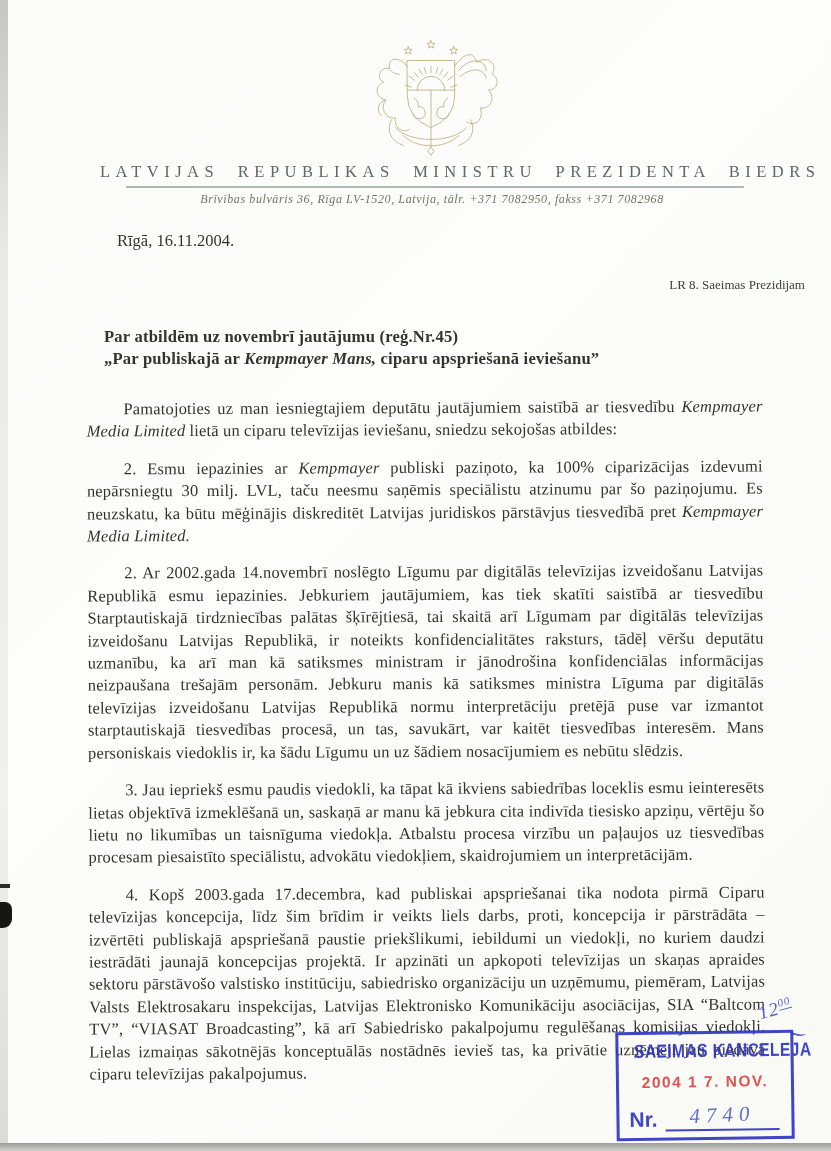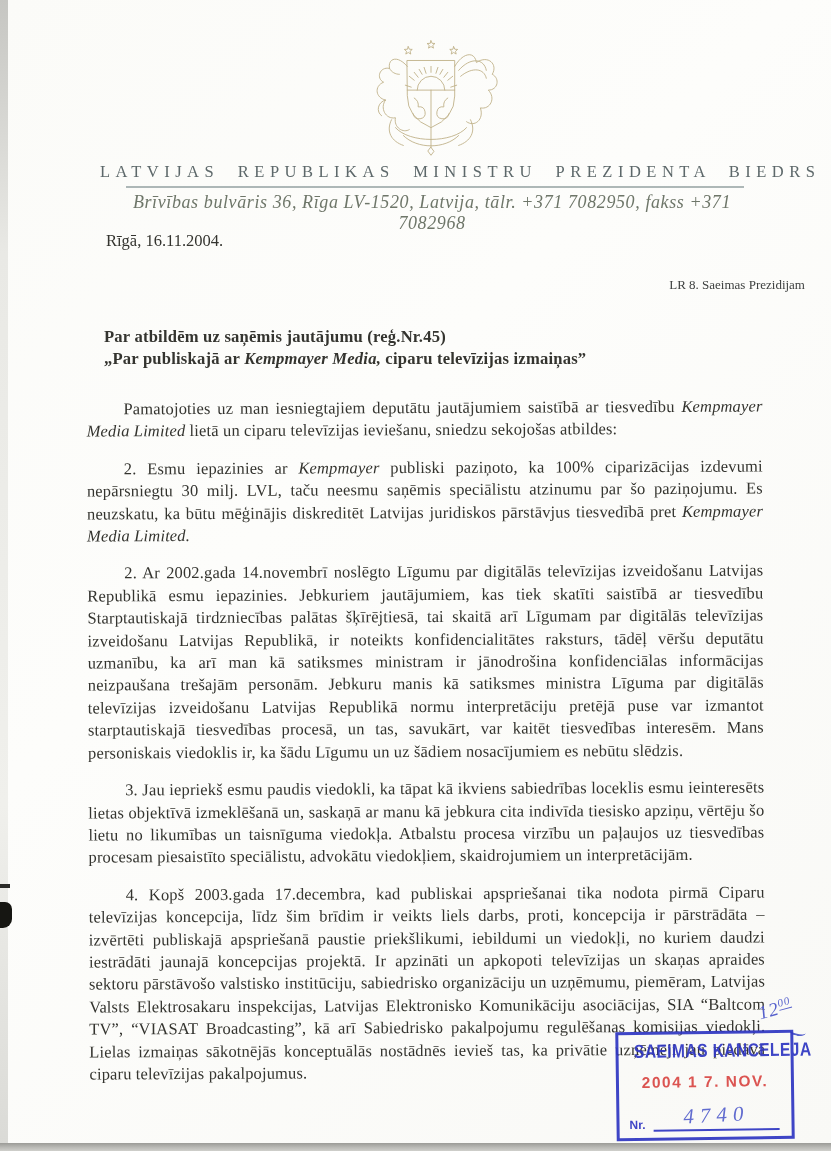--- a/index.html
+++ b/index.html
@@ -21,23 +21,23 @@
   .mark-a{position:absolute;left:0;top:884px;width:10px;height:4px;background:#2b2b28;}
   .mark-b{position:absolute;left:0;top:902px;width:12px;height:26px;background:#161612;
     border-radius:0 7px 9px 0;}
   
   .emblem{position:absolute;left:352px;top:36px;width:158px;height:126px;}
   .lh-title{position:absolute;left:100px;top:162px;width:664px;text-align:center;
     font-size:16.5px;letter-spacing:5.5px;word-spacing:9px;color:#5d686a;white-space:nowrap;}
   .lh-rule{position:absolute;left:126px;top:186px;width:618px;height:2px;
     background:#93a0a0;opacity:.75;}
   .lh-address{position:absolute;left:100px;top:192px;width:664px;text-align:center;
-    font-style:italic;font-size:18px;letter-spacing:.6px;color:#6e7669;}
+    font-style:italic;font-size:12px;letter-spacing:.6px;color:#6e7669;}
   
-  .date{position:absolute;left:106px;top:231px;font-size:16.5px;}
+  .date{position:absolute;left:117px;top:231px;font-size:16.5px;}
   .addressee{position:absolute;right:26px;top:277px;font-size:13px;color:#3e4140;}
   .subject{position:absolute;left:104px;top:326px;width:664px;font-size:16.6px;
     font-weight:bold;line-height:22px;letter-spacing:.2px;}
   .body-text{position:absolute;left:88px;top:397px;width:676px;
     font-size:16.5px;line-height:22.4px;text-align:justify;
     letter-spacing:.15px;transform:rotate(-0.25deg);}
   .para{margin:0 0 15px 0;text-indent:37px;}
   .it{font-style:italic;}
   
   .hw-time{position:absolute;left:758px;top:998px;transform:rotate(-15deg);
@@ -47,21 +47,21 @@
     border-bottom:2px solid;border-radius:0 0 60% 40%;transform:rotate(14deg);}
   
   .stamp{position:absolute;left:616px;top:1031px;width:178px;height:109px;
     border:3px solid;transform:rotate(-0.8deg);box-sizing:border-box;
     font-family:"Liberation Sans","DejaVu Sans",sans-serif;opacity:.92;}
   .stamp-org{margin-top:6px;text-align:center;font-weight:bold;font-size:19px;
     white-space:nowrap;transform:scaleX(0.82);letter-spacing:.5px;}
   .stamp-date{margin-top:11px;text-align:center;font-weight:bold;font-size:15.5px;
     letter-spacing:1.5px;white-space:nowrap;}
   .stamp-nr{position:absolute;left:10px;right:12px;bottom:6px;display:flex;align-items:flex-end;}
-  .stamp-nr-label{font-weight:bold;font-size:12px;}
+  .stamp-nr-label{font-weight:bold;font-size:21px;}
   .stamp-nr-line{flex:1;margin-left:8px;border-bottom:2.5px solid;height:27px;position:relative;}
   .stamp-nr-value{position:absolute;left:0;right:0;bottom:1px;text-align:center;
     font-family:"Liberation Serif",serif;font-style:italic;font-size:21px;
     letter-spacing:6px;transform:rotate(-2deg);}
 </style>
 </head>
 <body>
 
 <div class="page">
 
@@ -100,22 +100,22 @@
 
   <div class="lh-title" style="color: rgb(93, 104, 106);">LATVIJAS REPUBLIKAS MINISTRU PREZIDENTA BIEDRS</div>
   <div class="lh-rule"></div>
   <div class="lh-address">Brīvības bulvāris 36, Rīga LV-1520, Latvija, tālr. +371 7082950, fakss +371 7082968</div>
 
   <div class="date">Rīgā, 16.11.2004.</div>
 
   <div class="addressee">LR 8. Saeimas Prezidijam</div>
 
   <div class="subject">
-    <div>Par atbildēm uz saņēmis jautājumu (reģ.Nr.45)</div>
-    <div><span>„Par publiskajā ar </span><span class="it">Kempmayer Media,</span><span> ciparu televīzijas izmaiņas”</span></div>
+    <div>Par atbildēm uz novembrī jautājumu (reģ.Nr.45)</div>
+    <div><span>„Par publiskajā ar </span><span class="it">Kempmayer Mans,</span><span> ciparu apspriešanā ieviešanu”</span></div>
   </div>
 
   <div class="body-text">
     <p class="para"><span>Pamatojoties uz man iesniegtajiem deputātu jautājumiem saistībā ar tiesvedību </span><span class="it">Kempmayer Media Limited</span><span> lietā un ciparu televīzijas ieviešanu, sniedzu sekojošas atbildes:</span></p>
     <p class="para"><span>2. Esmu iepazinies ar </span><span class="it">Kempmayer</span><span> publiski paziņoto, ka 100% ciparizācijas izdevumi nepārsniegtu 30 milj. LVL, taču neesmu saņēmis speciālistu atzinumu par šo paziņojumu. Es neuzskatu, ka būtu mēģinājis diskreditēt Latvijas juridiskos pārstāvjus tiesvedībā pret </span><span class="it">Kempmayer Media Limited.</span></p>
     <p class="para"><span>2. Ar 2002.gada 14.novembrī noslēgto Līgumu par digitālās televīzijas izveidošanu Latvijas Republikā esmu iepazinies. Jebkuriem jautājumiem, kas tiek skatīti saistībā ar tiesvedību Starptautiskajā tirdzniecības palātas šķīrējtiesā, tai skaitā arī Līgumam par digitālās televīzijas izveidošanu Latvijas Republikā, ir noteikts konfidencialitātes raksturs, tādēļ vēršu deputātu uzmanību, ka arī man kā satiksmes ministram ir jānodrošina konfidenciālas informācijas neizpaušana trešajām personām. Jebkuru manis kā satiksmes ministra Līguma par digitālās televīzijas izveidošanu Latvijas Republikā normu interpretāciju pretējā puse var izmantot starptautiskajā tiesvedības procesā, un tas, savukārt, var kaitēt tiesvedības interesēm. Mans personiskais viedoklis ir, ka šādu Līgumu un uz šādiem nosacījumiem es nebūtu slēdzis.</span></p>
     <p class="para"><span>3. Jau iepriekš esmu paudis viedokli, ka tāpat kā ikviens sabiedrības loceklis esmu ieinteresēts lietas objektīvā izmeklēšanā un, saskaņā ar manu kā jebkura cita indivīda tiesisko apziņu, vērtēju šo lietu no likumības un taisnīguma viedokļa. Atbalstu procesa virzību un paļaujos uz tiesvedības procesam piesaistīto speciālistu, advokātu viedokļiem, skaidrojumiem un interpretācijām.</span></p>
     <p class="para"><span>4. Kopš 2003.gada 17.decembra, kad publiskai apspriešanai tika nodota pirmā Ciparu televīzijas koncepcija, līdz šim brīdim ir veikts liels darbs, proti, koncepcija ir pārstrādāta – izvērtēti publiskajā apspriešanā paustie priekšlikumi, iebildumi un viedokļi, no kuriem daudzi iestrādāti jaunajā koncepcijas projektā. Ir apzināti un apkopoti televīzijas un skaņas apraides sektoru pārstāvošo valstisko institūciju, sabiedrisko organizāciju un uzņēmumu, piemēram, Latvijas Valsts Elektrosakaru inspekcijas, Latvijas Elektronisko Komunikāciju asociācijas, SIA “Baltcom TV”, “VIASAT Broadcasting”, kā arī Sabiedrisko pakalpojumu regulēšanas komisijas viedokļi. Lielas izmaiņas sākotnējās konceptuālās nostādnēs ievieš tas, ka privātie uzņēmēji jau piedāvā ciparu televīzijas pakalpojumus.</span></p>
   </div>
 

